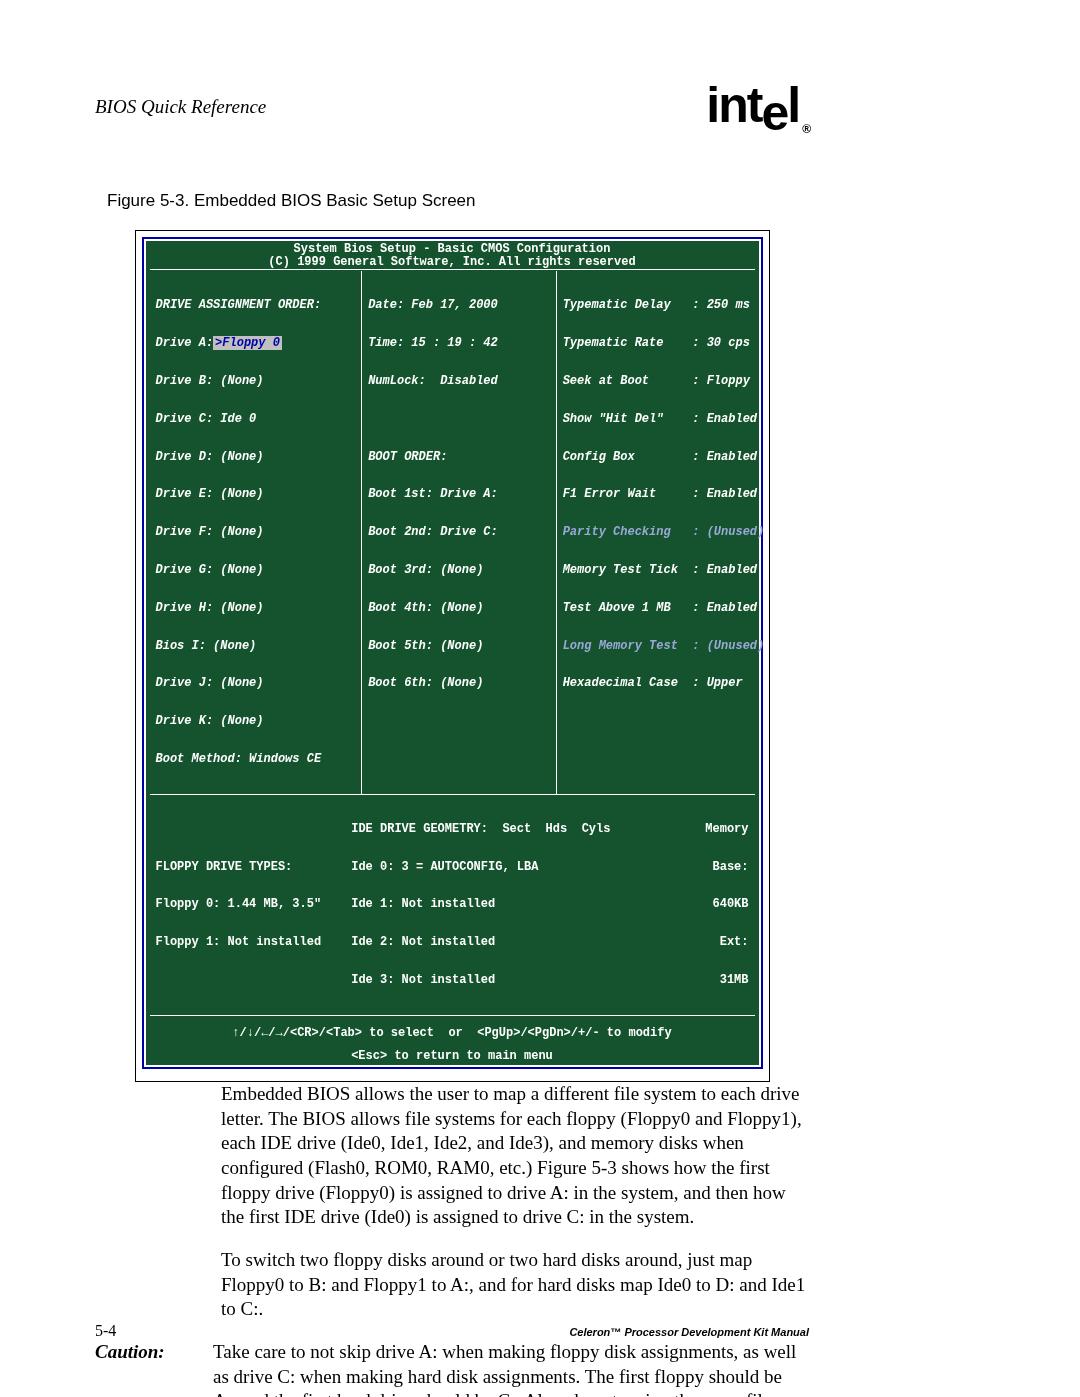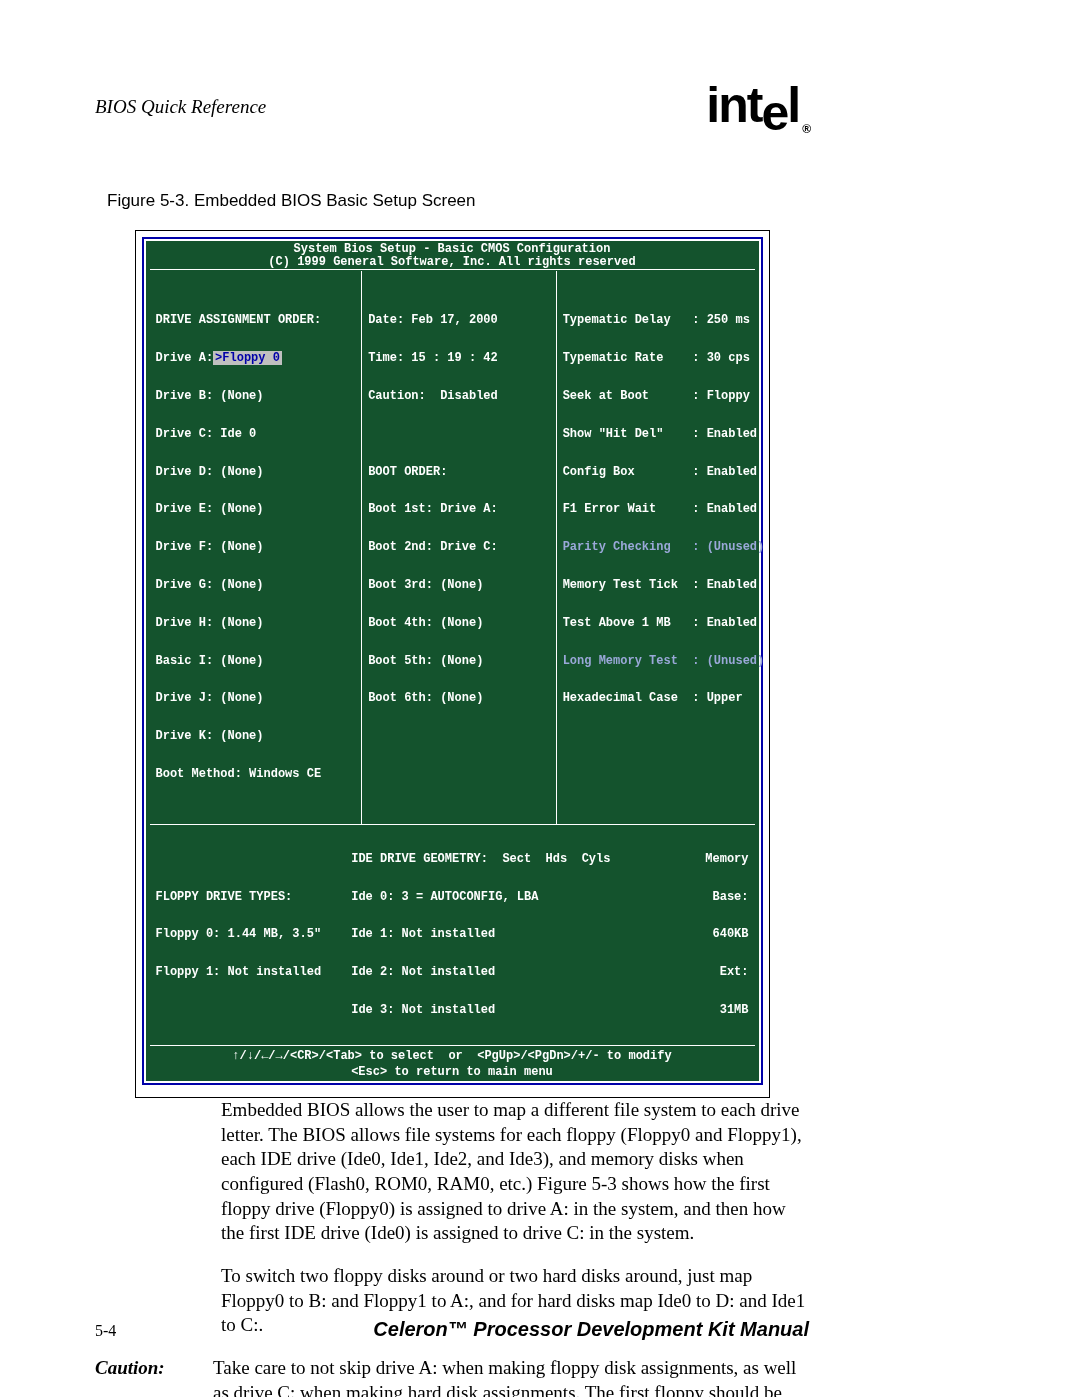--- a/index.html
+++ b/index.html
@@ -77,42 +77,43 @@
   .bios-hr {
     border: none;
     border-top: 1px solid #fff;
     margin: 1px 0;
   }
   .bios-cols {
     display: flex;
     gap: 0;
   }
   .bios-col {
-    padding: 18px 6px;
+    padding: 3px 6px;
+    font-style: italic;
   }
   .bios-col.c1 { flex: 0 0 33%; }
   .bios-col.c2 { flex: 0 0 30%; border-left: 1px solid #fff; }
   .bios-col.c3 { flex: 1 1 auto; border-left: 1px solid #fff; }
   .bios-sel {
     background: #c0c0c0;
     color: #0000a8;
     padding: 0 2px;
   }
   .bios-bot {
     border-top: 1px solid #fff;
     padding: 3px 6px;
     display: flex;
   }
   .bios-bot .bl { flex: 0 0 33%; }
   .bios-bot .bm { flex: 0 0 38%; }
   .bios-bot .br { flex: 1 1 auto; text-align: right; }
   .bios-help {
     text-align: center;
     border-top: 1px solid #fff;
-    padding: 4px 2px;
+    padding: 11px 2px;
   }
   .nowrap { white-space: pre; }
 
   h2.section {
     font-family: Arial, Helvetica, sans-serif;
     font-weight: 700;
     font-size: 27px;
     margin: 35px 0 14px 0;
   }
   h2.section .num {
@@ -145,21 +146,21 @@
     right: 95px;
     display: flex;
     justify-content: space-between;
     align-items: baseline;
     font-size: 16px;
   }
   .footer .right {
     font-family: Arial, Helvetica, sans-serif;
     font-weight: 700;
     font-style: italic;
-    font-size: 20px;
+    font-size: 11px;
   }
   .unused-grey { color: #9aa8d8; }
 </style>
 </head>
 <body>
 
 <div class="page">
 
   <div class="running-head">
     <div class="title">BIOS Quick Reference</div>
@@ -180,30 +181,30 @@
         <div class="bios-col c1 nowrap">
           <div>DRIVE ASSIGNMENT ORDER:</div>
           <div><span>Drive A:</span><span class="bios-sel">&gt;Floppy 0</span>&nbsp;&nbsp;&nbsp;&nbsp;</div>
           <div>Drive B: (None)</div>
           <div>Drive C: Ide 0</div>
           <div>Drive D: (None)</div>
           <div>Drive E: (None)</div>
           <div>Drive F: (None)</div>
           <div>Drive G: (None)</div>
           <div>Drive H: (None)</div>
-          <div>Basic I: (None)</div>
+          <div>Bios I: (None)</div>
           <div>Drive J: (None)</div>
           <div>Drive K: (None)</div>
           <div>Boot Method: Windows CE</div>
         </div>
 
         <div class="bios-col c2 nowrap">
           <div>Date: Feb 17, 2000</div>
           <div>Time: 15 : 19 : 42</div>
-          <div>Caution:  Disabled</div>
+          <div>NumLock:  Disabled</div>
           <div>&nbsp;</div>
           <div>BOOT ORDER:</div>
           <div>Boot 1st: Drive A:</div>
           <div>Boot 2nd: Drive C:</div>
           <div>Boot 3rd: (None)</div>
           <div>Boot 4th: (None)</div>
           <div>Boot 5th: (None)</div>
           <div>Boot 6th: (None)</div>
         </div>
 

